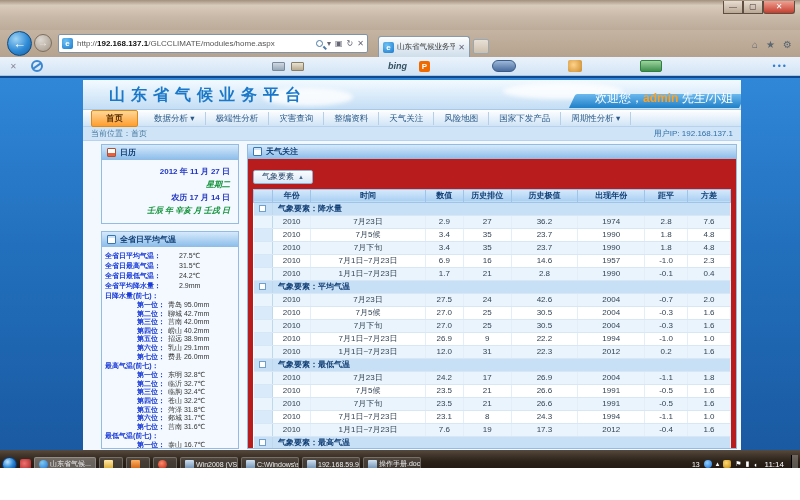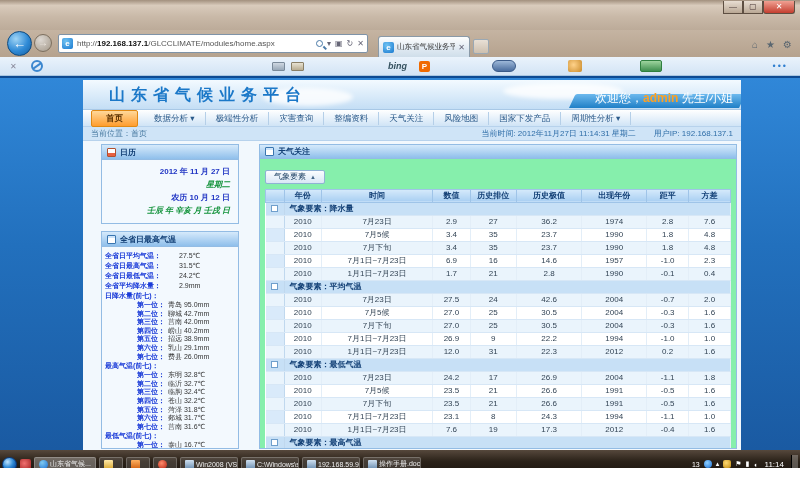--- a/index.html
+++ b/index.html
@@ -66,21 +66,21 @@
 
   .nav-menu { display:flex; align-items:center; height:17px; background:linear-gradient(#ffffff,#d0e4f6);
     border-bottom:1px solid #b7d2ec; padding-left:8px; }
   .nav-item { font-size:8.5px; color:#2b5a8a; padding:0 10px; border-right:1px solid #b5cfe8; line-height:13px; white-space:nowrap; }
   .nav-item.active { background:linear-gradient(#ffd89a,#ff9d2e); border:1px solid #e08914; border-radius:2px; color:#5a3000; font-weight:bold; padding:1px 14px; margin-right:6px; }
 
   .crumb-row { display:flex; justify-content:space-between; align-items:center; height:14px; background:#cfe4f7;
     border-bottom:1px solid #b7d2ec; padding:0 8px; font-size:8px; color:#46789f; }
   .crumb-right { display:flex; gap:18px; color:#2f6ea8; }
 
-  .body-row { display:flex; gap:20px; padding:3px 4px 0 18px; height:308px; overflow:hidden; }
+  .body-row { display:flex; gap:8px; padding:3px 4px 0 18px; height:308px; overflow:hidden; }
   .sidebar { width:138px; flex:none; display:flex; flex-direction:column; gap:7px; }
   .panel { border:1px solid #93bce4; background:#f3f9fe; overflow:hidden; }
   .panel-hd { height:15px; display:flex; align-items:center; gap:4px; padding:0 5px;
     background:linear-gradient(#d6eafb,#8fbfeb); border-bottom:1px solid #93bce4; font-size:8px; font-weight:bold; color:#123f75; }
   .hd-icon { width:9px; height:9px; flex:none; border:1px solid #b05030; background:linear-gradient(#fff 60%,#e86040 60%); border-radius:1px; }
   .hd-icon.doc { border:1px solid #3a76b0; background:linear-gradient(#cfe5fa 30%,#fff 30%); }
 
   .cal-body { padding:5px 8px 6px 4px; text-align:right; }
   .cal-line { font-size:8px; line-height:13px; font-weight:bold; }
   .cal-line.blue { color:#2136c4; }
@@ -89,21 +89,21 @@
   .yd-body { padding:4px 5px 2px 3px; }
   .stat-line { display:flex; font-size:7px; line-height:10px; }
   .stat-line .lbl { color:#1a3bd8; font-weight:bold; width:74px; flex:none; text-align:left; }
   .stat-line .val { color:#333; }
   .sec-title { font-size:7px; line-height:10px; color:#1a3bd8; font-weight:bold; }
   .rank-line { display:flex; font-size:7px; line-height:8.6px; }
   .rank-line .rank { color:#1a3bd8; font-weight:bold; width:60px; flex:none; text-align:right; margin-right:3px; }
   .rank-line .val { color:#333; }
 
   .main { flex:1; display:flex; flex-direction:column; min-width:0; }
-  .main-body { flex:1; border:1px solid #93bce4; border-top:none; background:#86efac; padding:6px 5px 2px 5px; overflow:hidden; }
+  .main-body { flex:1; border:1px solid #93bce4; border-top:none; background:#b91c1c; padding:6px 5px 2px 5px; overflow:hidden; }
   .filter-btn { display:inline-flex; align-items:center; gap:4px; height:14px; padding:0 8px; margin-bottom:5px;
     background:linear-gradient(#fbfdff,#d9e7f5); border:1px solid #8fb2d4; border-radius:2px; font-size:8px; color:#224466; }
   .filter-btn .arrow { font-size:6px; color:#446688; }
 
   table.wtable { width:100%; border-collapse:collapse; background:#fff; table-layout:fixed; }
   .wtable th { height:13px; background:linear-gradient(#d6eafb,#a9cff2); border:1px solid #9fc4e8; font-size:8px; color:#123f75; font-weight:bold; }
   .wtable td { height:13px; border-bottom:1px solid #d7e7f6; border-right:1px solid #e3eef8; font-size:8px; color:#334455; text-align:center; white-space:nowrap; overflow:hidden; }
   .wtable td.gutter { background:#d9eafa; border-right:1px solid #c0d8ee; }
   .wtable tr.group-row td { background:#c7e0f6; color:#123f75; font-weight:bold; text-align:left; padding-left:5px; }
   .expand-box { display:inline-block; width:7px; height:7px; background:#fff; border:1px solid #6f9fcc; vertical-align:middle; }
@@ -201,43 +201,42 @@
           <div class="nav-item">整编资料</div>
           <div class="nav-item">天气关注</div>
           <div class="nav-item">风险地图</div>
           <div class="nav-item">国家下发产品</div>
           <div class="nav-item">周期性分析 ▾</div>
         </div>
 
       <div class="crumb-row">
         <span>当前位置：首页</span>
         <span class="crumb-right">
-          <span>当前时间: 2012年11月27日 11:14:31 星期二</span>
           <span>用户IP: 192.168.137.1</span>
         </span>
       </div>
 
       <div class="body-row">
         <div class="sidebar">
           <div class="panel">
             <div class="panel-hd">
               <span class="hd-icon"></span>
               <span>日历</span>
             </div>
             <div class="cal-body">
                 <div class="cal-line blue">2012 年 11 月 27 日</div>
                 <div class="cal-line green">星期二</div>
-                <div class="cal-line blue">农历 10 月 12 日</div>
+                <div class="cal-line blue">农历 17 月 14 日</div>
                 <div class="cal-line green">壬辰 年 辛亥 月 壬戌 日</div>
               </div>
           </div>
           <div class="panel" style="flex:1;">
             <div class="panel-hd">
               <span class="hd-icon doc"></span>
-              <span>全省日最高气温</span>
+              <span>全省日平均气温</span>
             </div>
             <div class="yd-body">
                 <div class="stat-line">
                   <span class="lbl">全省日平均气温：</span>
                   <span class="val">27.5℃</span>
                 </div>
                 <div class="stat-line">
                   <span class="lbl">全省日最高气温：</span>
                   <span class="val">31.5℃</span>
                 </div>

